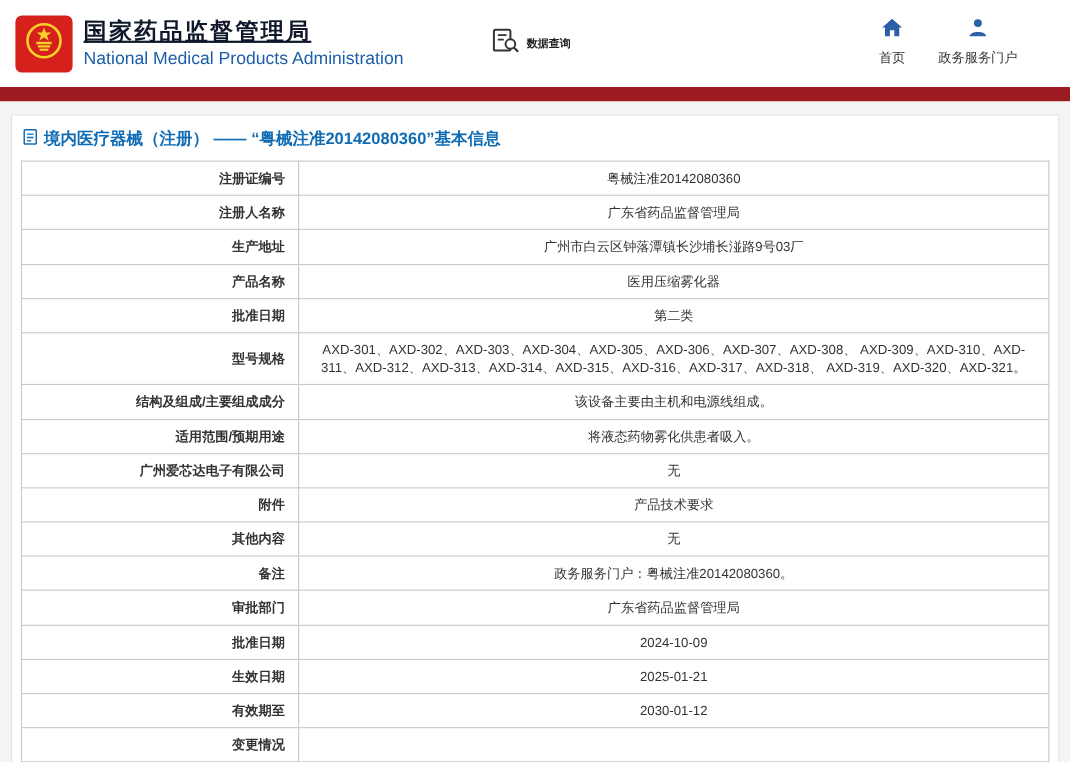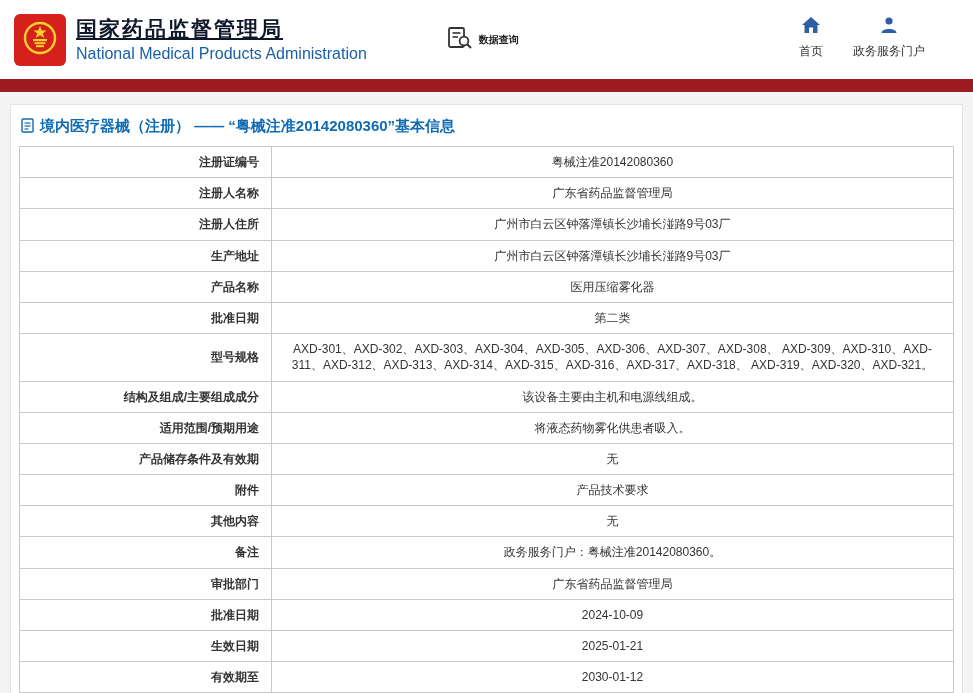--- a/index.html
+++ b/index.html
@@ -179,24 +179,20 @@
     <tbody>
       <tr>
         <th>注册证编号</th>
         <td>粤械注准20142080360</td>
       </tr>
       <tr>
         <th>注册人名称</th>
         <td>广东省药品监督管理局</td>
       </tr>
       <tr>
-        <th>注册人住所</th>
-        <td>广州市白云区钟落潭镇长沙埔长湴路9号03厂</td>
-      </tr>
-      <tr>
         <th>生产地址</th>
         <td>广州市白云区钟落潭镇长沙埔长湴路9号03厂</td>
       </tr>
       <tr>
         <th>产品名称</th>
         <td>医用压缩雾化器</td>
       </tr>
       <tr>
         <th>批准日期</th>
         <td>第二类</td>
@@ -207,21 +203,21 @@
       </tr>
       <tr>
         <th>结构及组成/主要组成成分</th>
         <td>该设备主要由主机和电源线组成。</td>
       </tr>
       <tr>
         <th>适用范围/预期用途</th>
         <td>将液态药物雾化供患者吸入。</td>
       </tr>
       <tr>
-        <th>产品储存条件及有效期</th>
+        <th>广州爱芯达电子有限公司</th>
         <td>无</td>
       </tr>
       <tr>
         <th>附件</th>
         <td>产品技术要求</td>
       </tr>
       <tr>
         <th>其他内容</th>
         <td>无</td>
       </tr>

